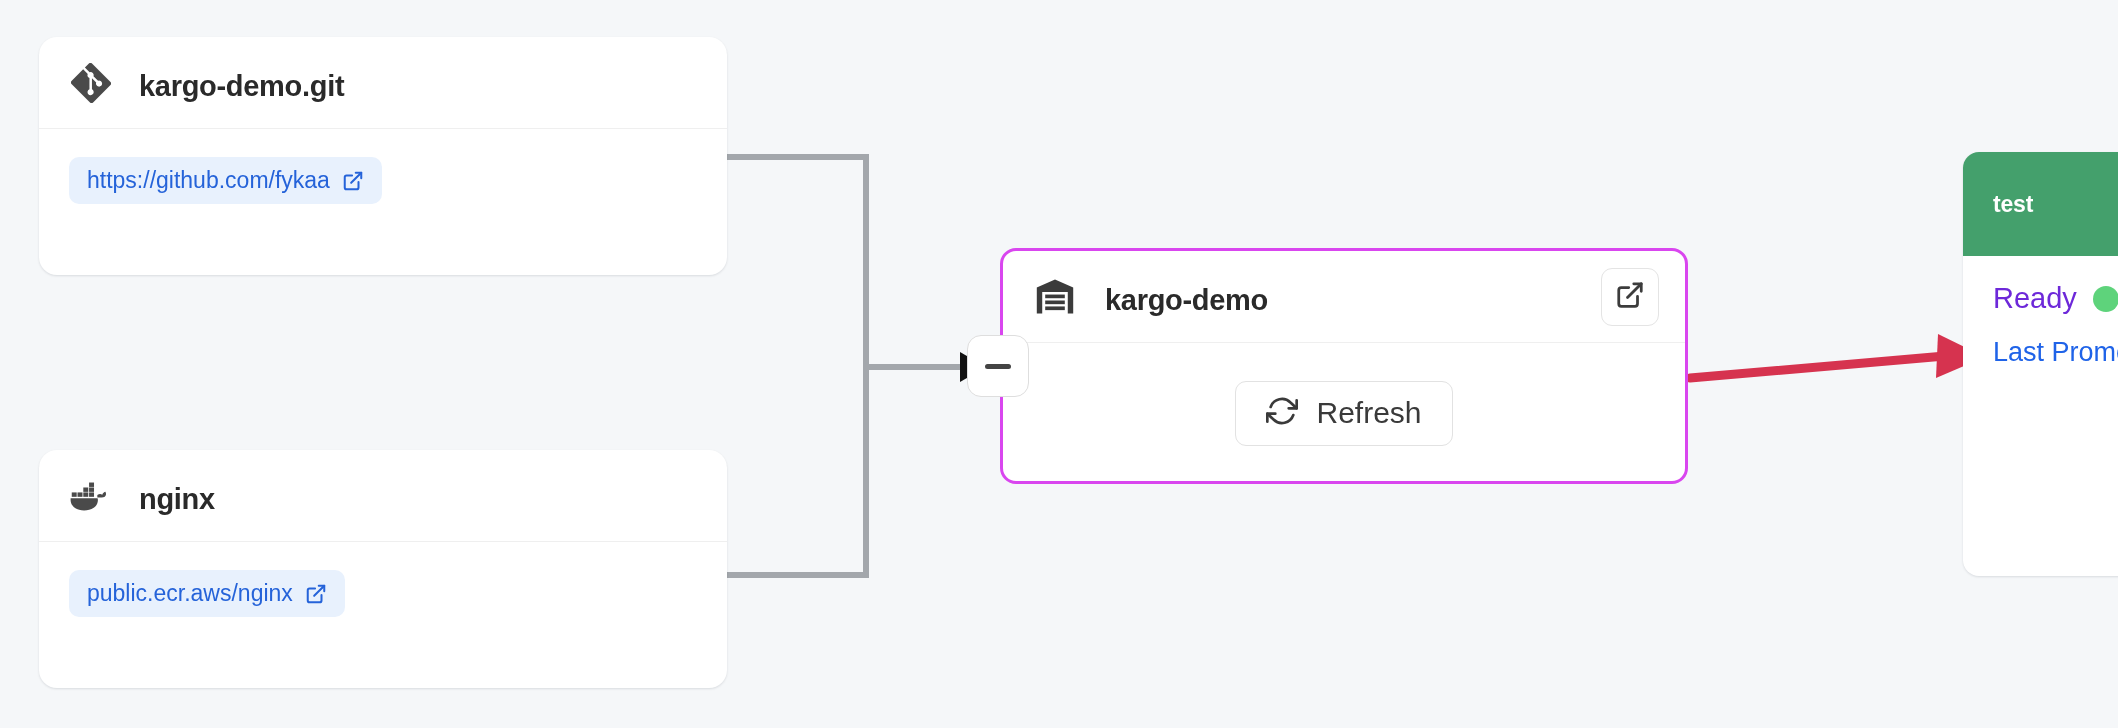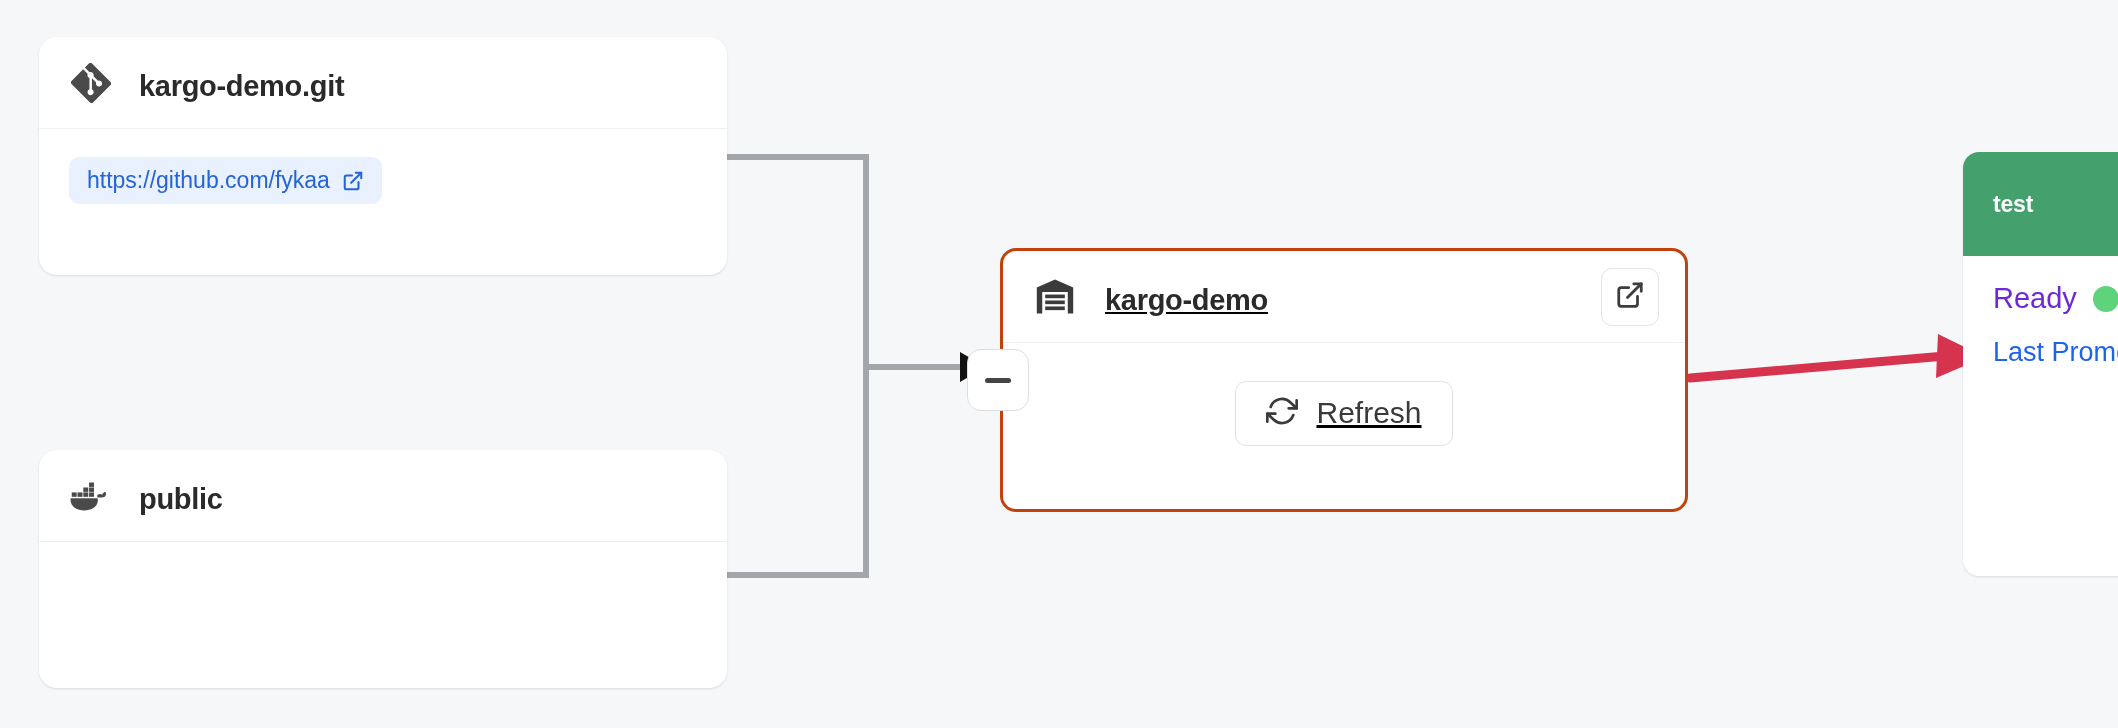--- a/index.html
+++ b/index.html
@@ -110,25 +110,24 @@
     top: 450px;
     width: 688px;
     height: 238px;
   }
 
   
   #card-warehouse {
     left: 1000px;
     top: 248px;
     width: 688px;
-    height: 264px;
-    border: 3px solid #c2410c;
+    height: 236px;
+    border: 3px solid #d946ef;
     border-radius: 16px;
     box-shadow: none;
-    text-decoration: underline;
   }
   #card-warehouse .card-header {
     height: 92px;
     justify-content: flex-start;
     position: relative;
     padding: 0 26px 0 30px;
   }
   #card-warehouse .card-title { margin-left: 28px; }
 
   .icon-btn {
@@ -301,21 +300,33 @@
             <rect x="14.6" y="9.4" width="3.6" height="3.2"></rect>
             <rect x="10.4" y="5.8" width="3.6" height="3.2"></rect>
             <rect x="14.6" y="5.8" width="3.6" height="3.2"></rect>
             <rect x="14.6" y="2.2" width="3.6" height="3.2"></rect>
             <rect x="2.0" y="9.4" width="3.6" height="3.2"></rect>
             <path d="M1.2 13.6h19.6c.6 2.0-.1 4.3-1.5 5.9-1.9 2.1-5 3-8.3 3-3.6 0-6.9-1.1-8.6-3.7-.9-1.4-1.4-3.2-1.2-5.2z"></path>
             <path d="M20.6 11.3c1.4-1.0 2.6-.9 3.6-.2.4-1.4 1.4-2.0 2.3-2.2.8 1.4.4 3.0-.5 3.6-.6.4-1.4.5-2.3.5h-3.1z"></path>
           </g>
         </svg>
       </span>
-      <span class="card-title">public</span>
+      <span class="card-title">nginx</span>
+    </div>
+    <div class="card-body">
+      <span class="url-chip">
+        <span>public.ecr.aws/nginx</span>
+        <span class="ext">
+          <svg width="22" height="22" viewBox="0 0 24 24" fill="none" stroke="#2563d9" stroke-width="2.2" stroke-linecap="round" stroke-linejoin="round" xmlns="http://www.w3.org/2000/svg">
+            <path d="M18 13v6a2 2 0 0 1-2 2H5a2 2 0 0 1-2-2V8a2 2 0 0 1 2-2h6"></path>
+            <polyline points="15 3 21 3 21 9"></polyline>
+            <line x1="10" y1="14" x2="21" y2="3"></line>
+          </svg>
+        </span>
+      </span>
     </div>
   </div>
 
   <div class="card" id="card-warehouse">
 
     <div class="collapse-handle">
       <span class="minus"></span>
     </div>
 
     <div class="card-header">

